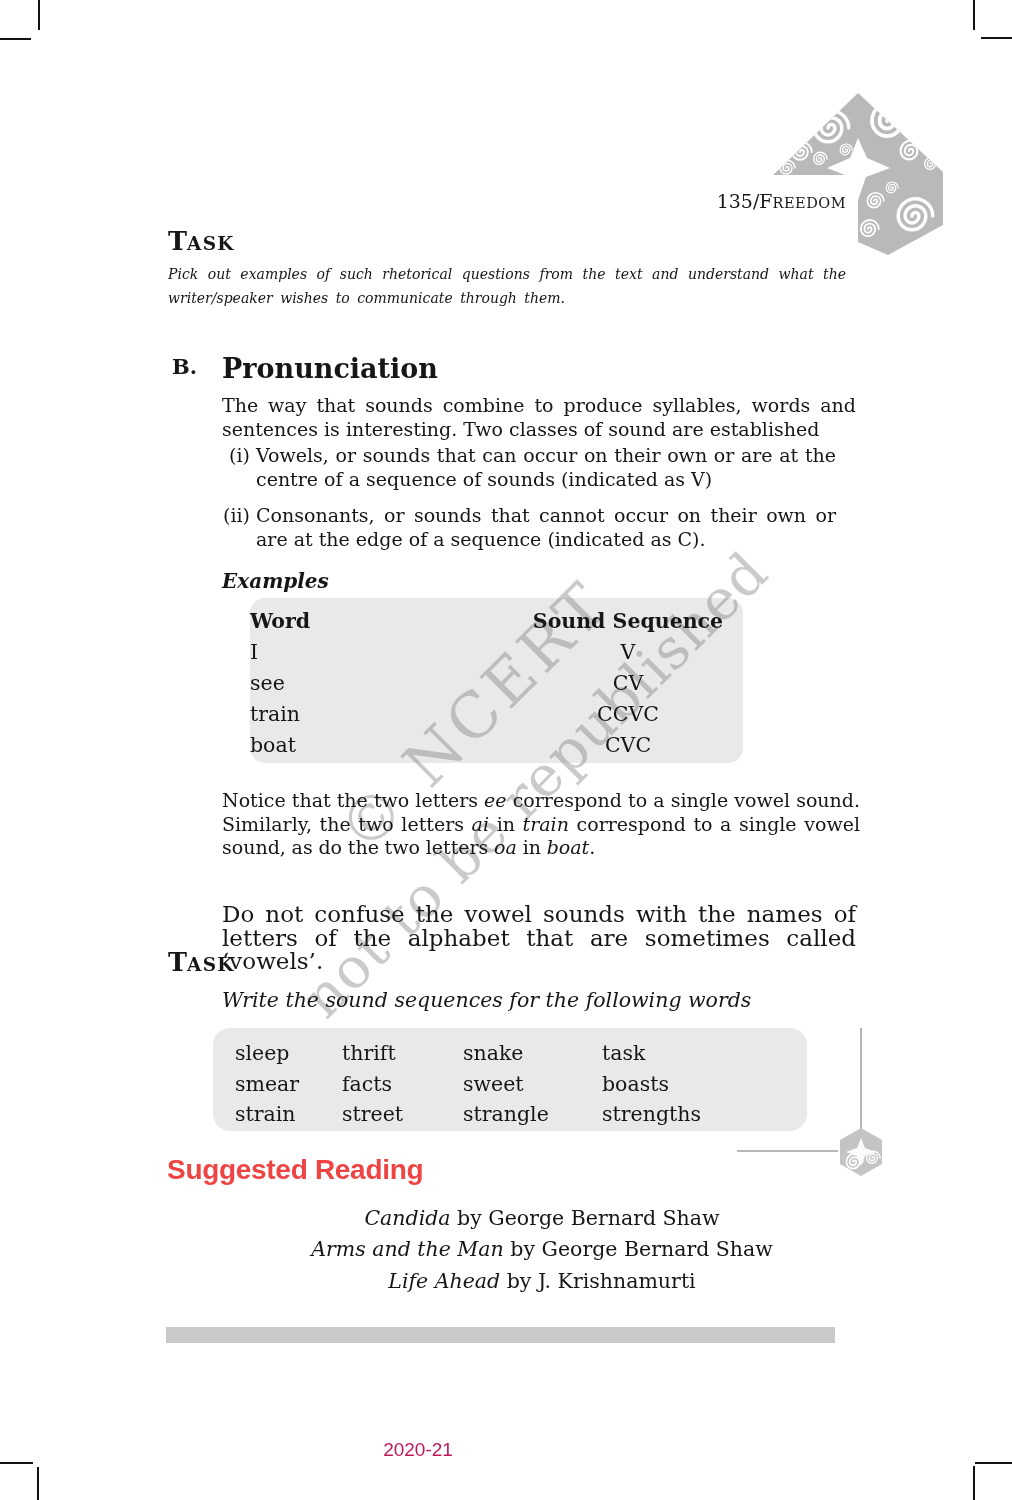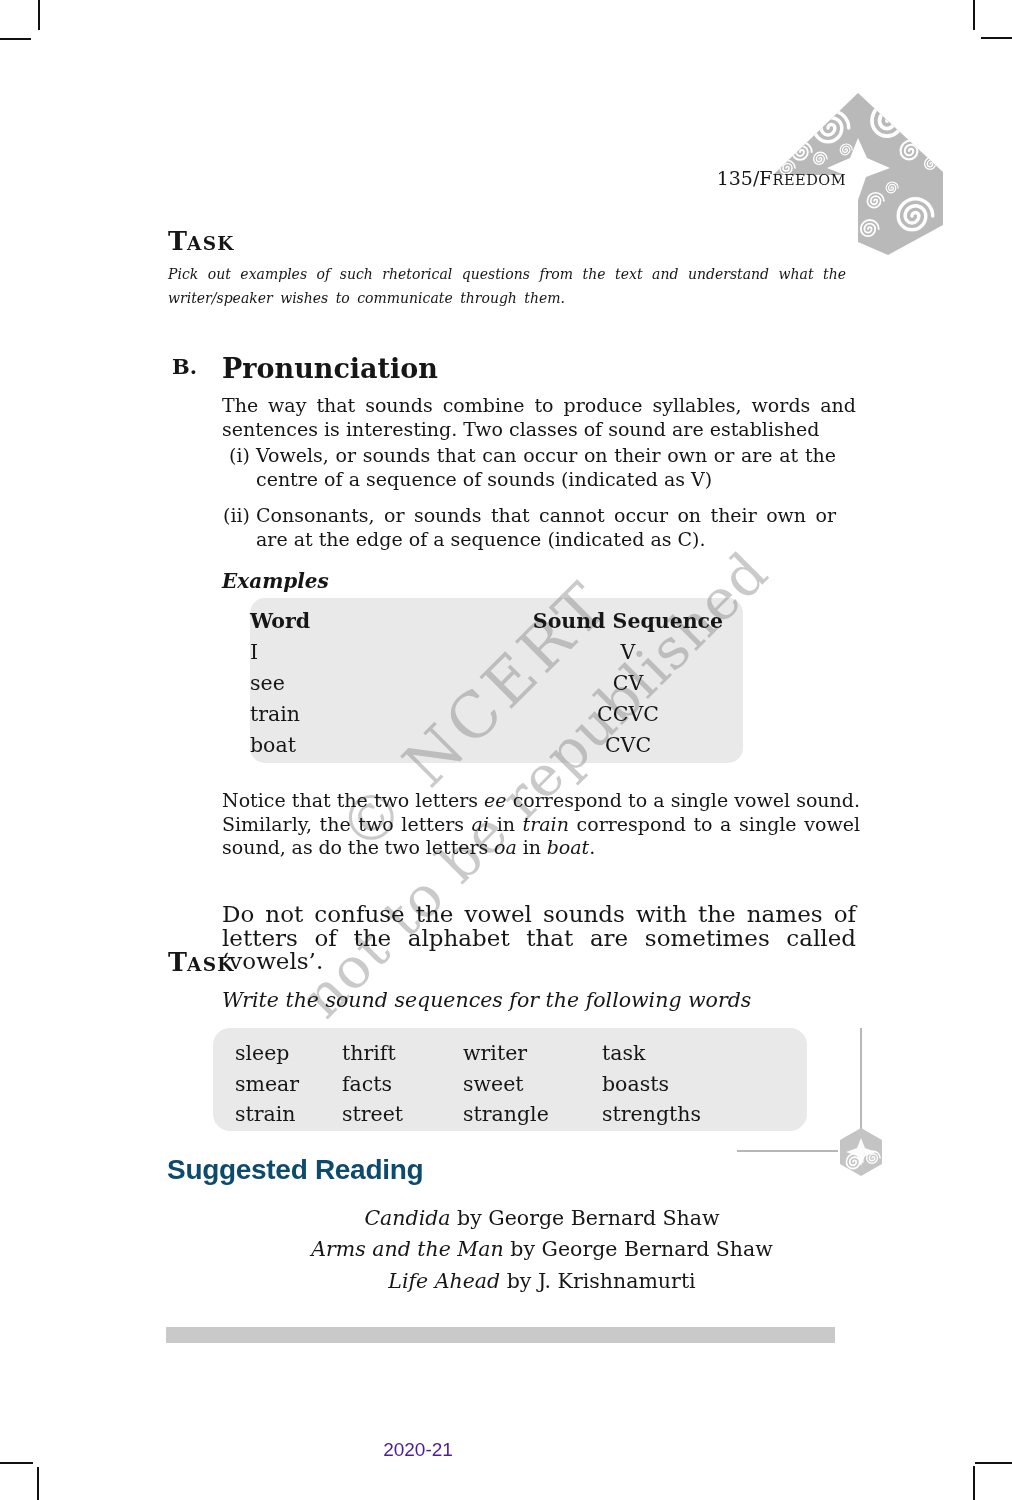--- a/index.html
+++ b/index.html
@@ -5,21 +5,21 @@
   html,body{margin:0;padding:0;background:#ffffff;}
   .page{position:relative;width:1012px;height:1500px;background:#ffffff;
         font-family:"DejaVu Serif",serif;color:#161616;overflow:hidden;}
 
   .abs{position:absolute;}
 
   
   .crop{position:absolute;background:#111;z-index:3;}
 
   
-  .pagenum{left:600px;top:167px;width:246px;text-align:right;font-size:19px;z-index:2;}
+  .pagenum{left:600px;top:190px;width:246px;text-align:right;font-size:19px;z-index:2;}
   .pagenum .small{font-size:14.5px;letter-spacing:.5px;}
 
   
   .task-h{font-weight:bold;font-size:18.5px;letter-spacing:1.3px;z-index:2;}
   .task-h .ini{font-size:25.5px;letter-spacing:0;}
 
   .it{font-style:italic;margin-top:24px;}
   .para{line-height:23.5px;text-align:justify;z-index:2;}
   .task-body{left:168px;top:263px;width:678px;font-size:14px;font-style:italic;word-spacing:3px;}
 
@@ -50,27 +50,27 @@
   .panel2{left:213px;top:1028px;width:594px;height:103px;border-radius:17px;}
   .wordsgrid{left:235px;top:1038px;width:560px;display:grid;
              grid-template-columns:107px 121px 139px auto;
              font-size:20.5px;line-height:30.5px;z-index:2;}
 
   
   .gline{position:absolute;background:#b7b7b7;z-index:0;}
 
   
   .sugg{left:167px;top:1154px;font-family:"Liberation Sans",sans-serif;font-weight:bold;
-        font-size:28px;color:#0c4a6e;letter-spacing:-0.3px;z-index:2;}
+        font-size:28px;color:#ef4444;letter-spacing:-0.3px;z-index:2;}
   .readitem{position:absolute;left:222px;width:640px;font-size:20.5px;line-height:31.5px;z-index:2;text-align:center;}
 
   .bar{left:166px;top:1327px;width:669px;height:16px;background:#c9c9c9;z-index:0;}
 
   .footer{left:0;top:1439px;width:836px;text-align:center;
-          font-family:"Liberation Sans",sans-serif;font-size:19px;color:#4c1d95;z-index:2;}
+          font-family:"Liberation Sans",sans-serif;font-size:19px;color:#be185d;z-index:2;}
 
   
   .wm{position:absolute;z-index:1;color:rgba(122,122,122,0.40);
       font-family:"DejaVu Serif",serif;text-align:center;white-space:nowrap;pointer-events:none;}
   .wm1{left:280px;top:677px;width:400px;height:90px;font-size:62px;letter-spacing:5px;
        transform:rotate(-45deg);}
   .wm2{left:210px;top:750px;width:660px;height:80px;font-size:56px;letter-spacing:1px;
        transform:rotate(-45deg);}
 
   svg{display:block;}
@@ -167,21 +167,21 @@
 
   <div class="abs task-h task2-h">
     <span class="ini">T</span><span>ASK</span>
   </div>
   <div class="abs write-line">Write the sound sequences for the following words</div>
 
   <div class="abs panel panel2"></div>
   <div class="abs wordsgrid" id="words-grid">
       <span>sleep</span>
       <span>thrift</span>
-      <span>writer</span>
+      <span>snake</span>
       <span>task</span>
       <span>smear</span>
       <span>facts</span>
       <span>sweet</span>
       <span>boasts</span>
       <span>strain</span>
       <span>street</span>
       <span>strangle</span>
       <span>strengths</span>
     </div>

